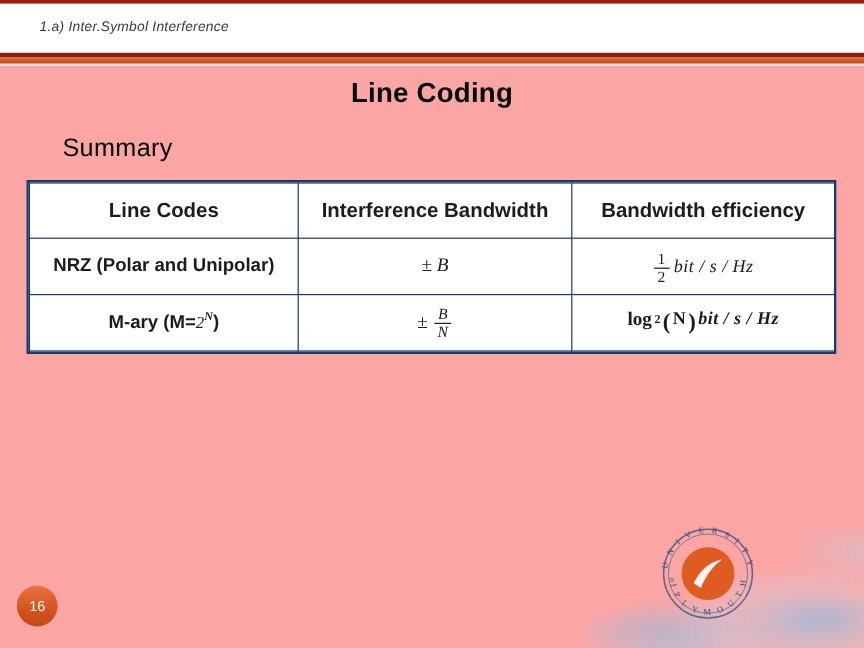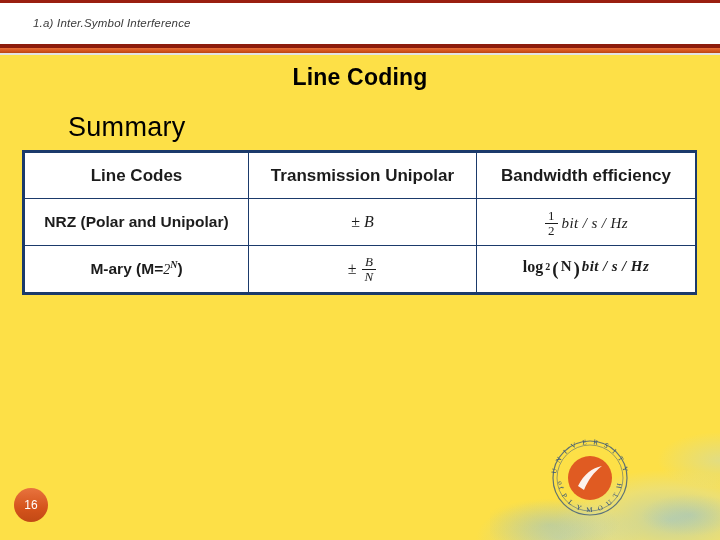--- a/index.html
+++ b/index.html
@@ -13,21 +13,21 @@
     font-family: "Liberation Sans", sans-serif;
     overflow: hidden;
     position: relative;
   }
 
   .slide {
     position: absolute;
     left: 0; top: 0;
     width: 720px;
     height: 540px;
-    background: #fde047;
+    background: #fca5a5;
     overflow: hidden;
   }
 
   
   .header-band {
     position: absolute;
     left: 0; top: 0;
     width: 720px;
     height: 46px;
     background: #ffffff;
@@ -75,23 +75,23 @@
     top: 64px;
     width: 720px;
     text-align: center;
     font-size: 23px;
     font-weight: bold;
     color: #000000;
     letter-spacing: 0.2px;
   }
   .subtitle {
     position: absolute;
-    left: 68px;
+    left: 52px;
     top: 112px;
-    font-size: 27px;
+    font-size: 21px;
     color: #000000;
     letter-spacing: 0.3px;
   }
 
   
   .table-wrap {
     position: absolute;
     left: 22px;
     top: 150px;
     width: 675px;
@@ -262,21 +262,21 @@
   <div class="table-wrap">
     <table class="summary">
       <colgroup>
         <col class="col1">
           <col class="col2">
           <col class="col3">
       </colgroup>
       <thead>
         <tr>
           <th>Line Codes</th>
-          <th>Transmission Unipolar</th>
+          <th>Interference Bandwidth</th>
           <th>Bandwidth efficiency</th>
         </tr>
       </thead>
       <tbody>
 
 
         <tr>
           <td>NRZ (Polar and Unipolar)</td>
           <td>
             <span class="math">

